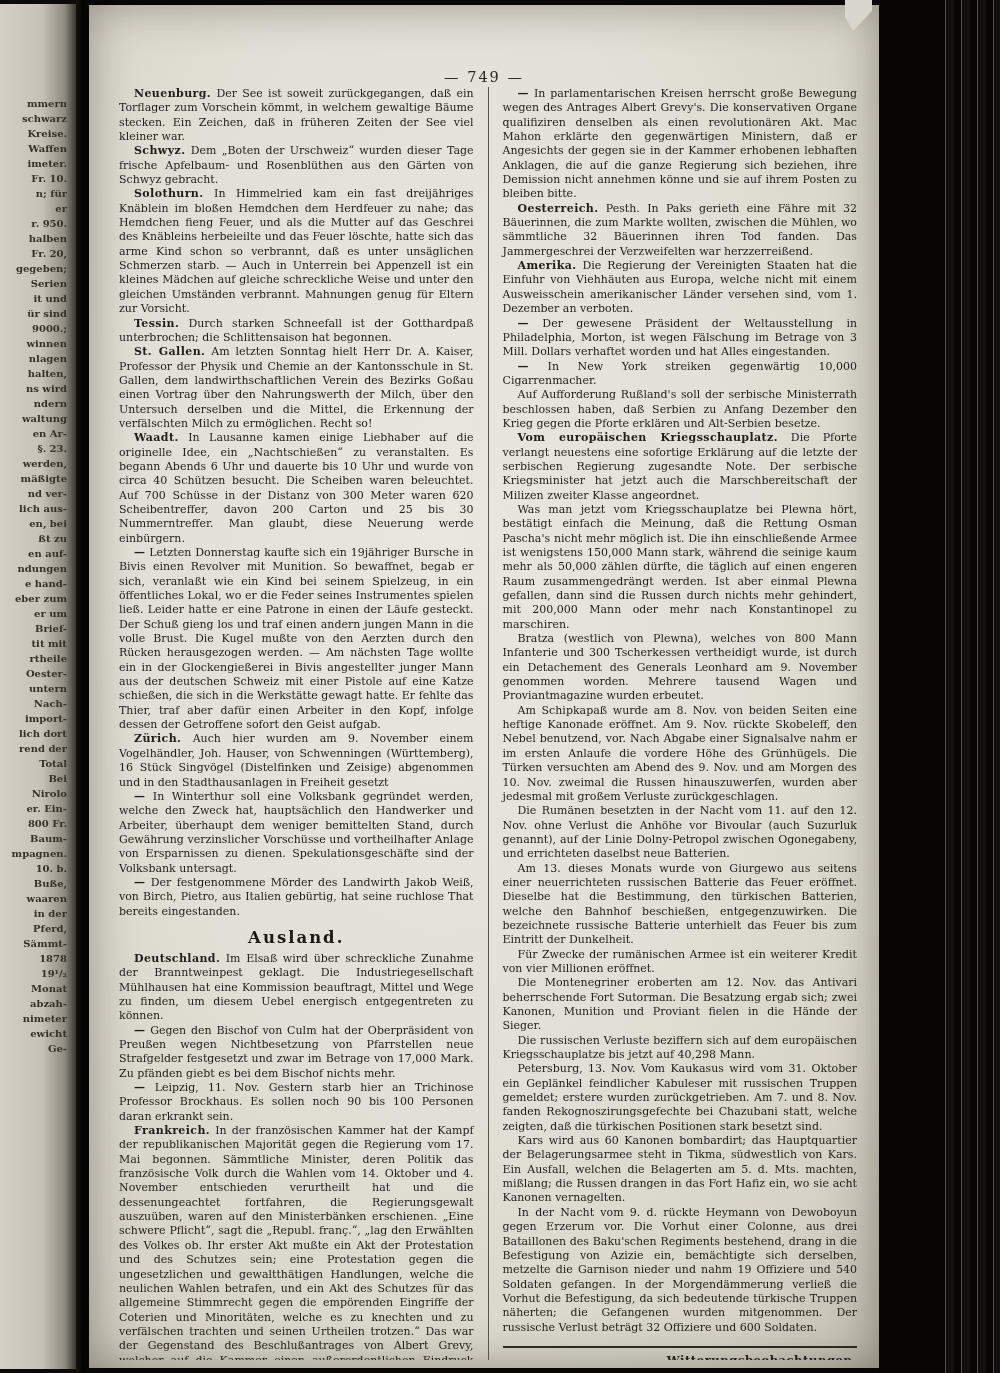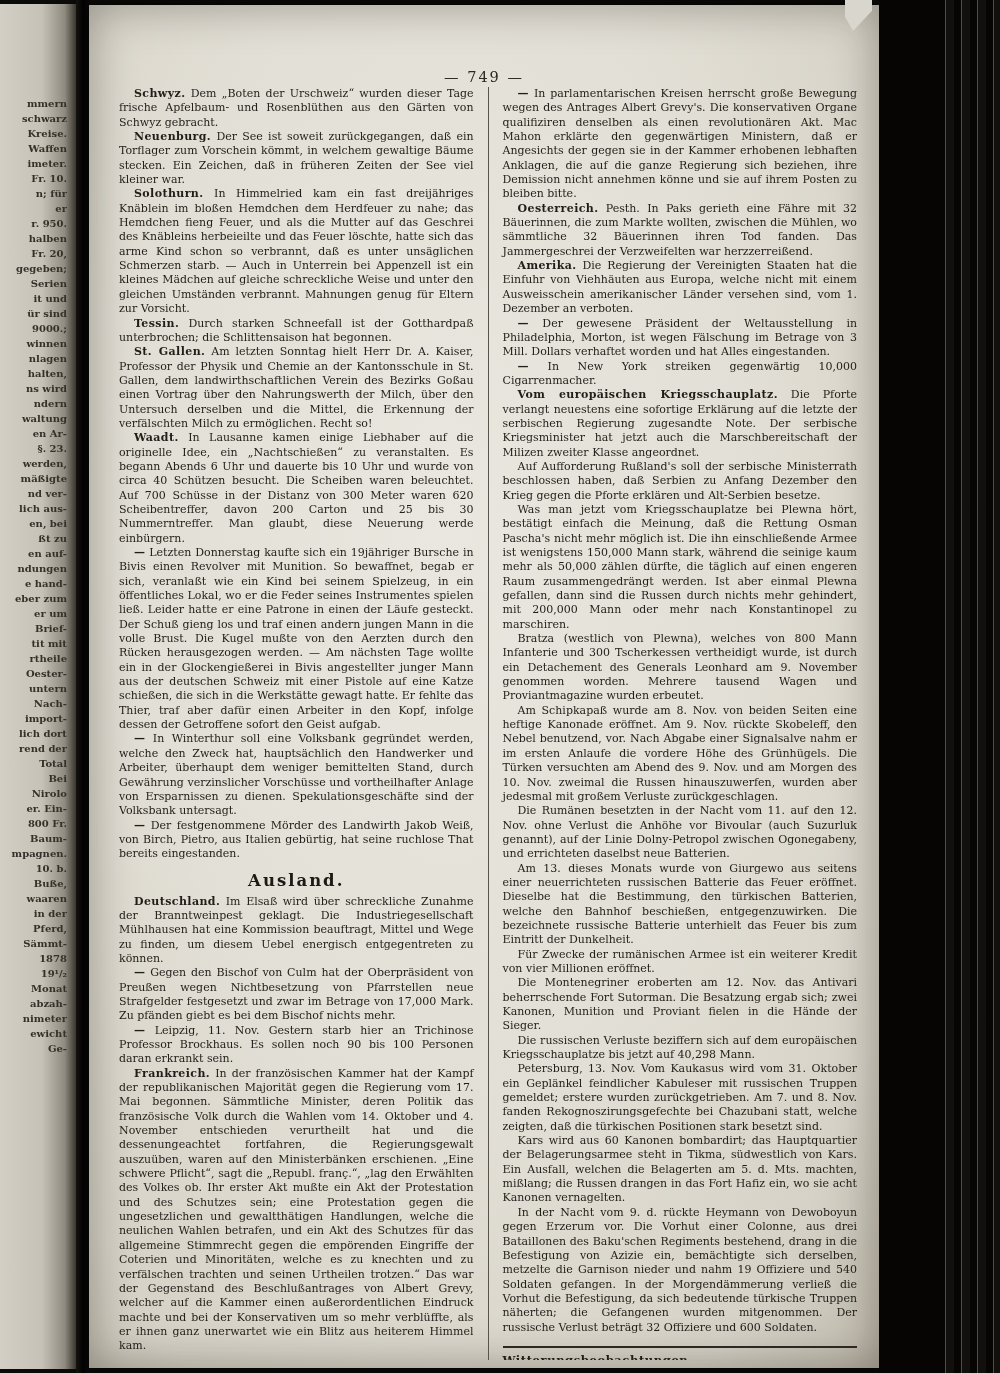--- a/index.html
+++ b/index.html
@@ -43,21 +43,21 @@
     margin:0;text-indent:15px;text-align:justify;
     font-size:11px;line-height:14.35px;
   }
   .lead{font-weight:bold;letter-spacing:0.4px;}
   .section-heading{
     text-align:center;font-weight:bold;font-size:16.5px;
     margin:9px 0 5px;letter-spacing:2px;color:#1d1914;
   }
   .weather{margin-top:11px;border-top:2px solid #2c2822;padding-top:5px;}
   .weather-heading{
-    text-align:left;font-weight:bold;font-size:11.5px;margin:0 0 3px;letter-spacing:0.6px;
+    text-align:right;font-weight:bold;font-size:11.5px;margin:0 0 3px;letter-spacing:0.6px;
   }
   
   .book-edge{position:absolute;right:0;top:0;width:121px;height:1373px;background:#060504;}
   .edge-lines{
     position:absolute;right:0;top:0;width:62px;height:1373px;
     background:repeating-linear-gradient(to right,
       #060504 0 7px, #5e594e 7px 8.5px, #14120e 8.5px 16px);
     opacity:0.85;
   }
   .corner-tab{
@@ -136,46 +136,47 @@
 Ge-</div>
 </div>
 <div class="gutter"></div>
 
 <div class="page">
   <div class="page-header">—  749  —</div>
 
   <div class="columns">
 
     <div class="col col-left">
+      <p class="article"><b class="lead">Neuenburg.</b> <span>Der See ist soweit zurückgegangen, daß ein Torflager zum Vorschein kömmt, in welchem gewaltige Bäume stecken. Ein Zeichen, daß in früheren Zeiten der See viel kleiner war.</span></p>
       <p class="article"><b class="lead">Schwyz.</b> <span>Dem „Boten der Urschweiz“ wurden dieser Tage frische Apfelbaum- und Rosenblüthen aus den Gärten von Schwyz gebracht.</span></p>
-      <p class="article"><b class="lead">Neuenburg.</b> <span>Der See ist soweit zurückgegangen, daß ein Torflager zum Vorschein kömmt, in welchem gewaltige Bäume stecken. Ein Zeichen, daß in früheren Zeiten der See viel kleiner war.</span></p>
       <p class="article"><b class="lead">Solothurn.</b> <span>In Himmelried kam ein fast dreijähriges Knäblein im bloßen Hemdchen dem Herdfeuer zu nahe; das Hemdchen fieng Feuer, und als die Mutter auf das Geschrei des Knäbleins herbeieilte und das Feuer löschte, hatte sich das arme Kind schon so verbrannt, daß es unter unsäglichen Schmerzen starb. — Auch in Unterrein bei Appenzell ist ein kleines Mädchen auf gleiche schreckliche Weise und unter den gleichen Umständen verbrannt. Mahnungen genug für Eltern zur Vorsicht.</span></p>
       <p class="article"><b class="lead">Tessin.</b> <span>Durch starken Schneefall ist der Gotthardpaß unterbrochen; die Schlittensaison hat begonnen.</span></p>
       <p class="article"><b class="lead">St. Gallen.</b> <span>Am letzten Sonntag hielt Herr Dr. A. Kaiser, Professor der Physik und Chemie an der Kantonsschule in St. Gallen, dem landwirthschaftlichen Verein des Bezirks Goßau einen Vortrag über den Nahrungswerth der Milch, über den Untersuch derselben und die Mittel, die Erkennung der verfälschten Milch zu ermöglichen. Recht so!</span></p>
       <p class="article"><b class="lead">Waadt.</b> <span>In Lausanne kamen einige Liebhaber auf die originelle Idee, ein „Nachtschießen“ zu veranstalten. Es begann Abends 6 Uhr und dauerte bis 10 Uhr und wurde von circa 40 Schützen besucht. Die Scheiben waren beleuchtet. Auf 700 Schüsse in der Distanz von 300 Meter waren 620 Scheibentreffer, davon 200 Carton und 25 bis 30 Nummerntreffer. Man glaubt, diese Neuerung werde einbürgern.</span></p>
       <p class="article"><b class="lead">—</b> <span>Letzten Donnerstag kaufte sich ein 19jähriger Bursche in Bivis einen Revolver mit Munition. So bewaffnet, begab er sich, veranlaßt wie ein Kind bei seinem Spielzeug, in ein öffentliches Lokal, wo er die Feder seines Instrumentes spielen ließ. Leider hatte er eine Patrone in einen der Läufe gesteckt. Der Schuß gieng los und traf einen andern jungen Mann in die volle Brust. Die Kugel mußte von den Aerzten durch den Rücken herausgezogen werden. — Am nächsten Tage wollte ein in der Glockengießerei in Bivis angestellter junger Mann aus der deutschen Schweiz mit einer Pistole auf eine Katze schießen, die sich in die Werkstätte gewagt hatte. Er fehlte das Thier, traf aber dafür einen Arbeiter in den Kopf, infolge dessen der Getroffene sofort den Geist aufgab.</span></p>
+      <p class="article"><b class="lead">Zürich.</b> <span>Auch hier wurden am 9. November einem Vogelhändler, Joh. Hauser, von Schwenningen (Württemberg), 16 Stück Singvögel (Distelfinken und Zeisige) abgenommen und in den Stadthausanlagen in Freiheit gesetzt</span></p>
       <p class="article"><b class="lead">—</b> <span>In Winterthur soll eine Volksbank gegründet werden, welche den Zweck hat, hauptsächlich den Handwerker und Arbeiter, überhaupt dem weniger bemittelten Stand, durch Gewährung verzinslicher Vorschüsse und vortheilhafter Anlage von Ersparnissen zu dienen. Spekulationsgeschäfte sind der Volksbank untersagt.</span></p>
       <p class="article"><b class="lead">—</b> <span>Der festgenommene Mörder des Landwirth Jakob Weiß, von Birch, Pietro, aus Italien gebürtig, hat seine ruchlose That bereits eingestanden.</span></p>
 
       <h2 class="section-heading">Ausland.</h2>
 
       <p class="article"><b class="lead">Deutschland.</b> <span>Im Elsaß wird über schreckliche Zunahme der Branntweinpest geklagt. Die Industriegesellschaft Mühlhausen hat eine Kommission beauftragt, Mittel und Wege zu finden, um diesem Uebel energisch entgegentreten zu können.</span></p>
       <p class="article"><b class="lead">—</b> <span>Gegen den Bischof von Culm hat der Oberpräsident von Preußen wegen Nichtbesetzung von Pfarrstellen neue Strafgelder festgesetzt und zwar im Betrage von 17,000 Mark. Zu pfänden giebt es bei dem Bischof nichts mehr.</span></p>
       <p class="article"><b class="lead">—</b> <span>Leipzig, 11. Nov. Gestern starb hier an Trichinose Professor Brockhaus. Es sollen noch 90 bis 100 Personen daran erkrankt sein.</span></p>
       <p class="article"><b class="lead">Frankreich.</b> <span>In der französischen Kammer hat der Kampf der republikanischen Majorität gegen die Regierung vom 17. Mai begonnen. Sämmtliche Minister, deren Politik das französische Volk durch die Wahlen vom 14. Oktober und 4. November entschieden verurtheilt hat und die dessenungeachtet fortfahren, die Regierungsgewalt auszuüben, waren auf den Ministerbänken erschienen. „Eine schwere Pflicht“, sagt die „Republ. franç.“, „lag den Erwählten des Volkes ob. Ihr erster Akt mußte ein Akt der Protestation und des Schutzes sein; eine Protestation gegen die ungesetzlichen und gewaltthätigen Handlungen, welche die neulichen Wahlen betrafen, und ein Akt des Schutzes für das allgemeine Stimmrecht gegen die empörenden Eingriffe der Coterien und Minoritäten, welche es zu knechten und zu verfälschen trachten und seinen Urtheilen trotzen.“ Das war der Gegenstand des Beschlußantrages von Albert Grevy, welcher auf die Kammer einen außerordentlichen Eindruck machte und bei der Konservativen um so mehr verblüffte, als er ihnen ganz unerwartet wie ein Blitz aus heiterem Himmel kam.</span></p>
     </div>
 
     <div class="col col-right">
       <p class="article"><b class="lead">—</b> <span>In parlamentarischen Kreisen herrscht große Bewegung wegen des Antrages Albert Grevy's. Die konservativen Organe qualifiziren denselben als einen revolutionären Akt. Mac Mahon erklärte den gegenwärtigen Ministern, daß er Angesichts der gegen sie in der Kammer erhobenen lebhaften Anklagen, die auf die ganze Regierung sich beziehen, ihre Demission nicht annehmen könne und sie auf ihrem Posten zu bleiben bitte.</span></p>
       <p class="article"><b class="lead">Oesterreich.</b> <span>Pesth. In Paks gerieth eine Fähre mit 32 Bäuerinnen, die zum Markte wollten, zwischen die Mühlen, wo sämmtliche 32 Bäuerinnen ihren Tod fanden. Das Jammergeschrei der Verzweifelten war herzzerreißend.</span></p>
       <p class="article"><b class="lead">Amerika.</b> <span>Die Regierung der Vereinigten Staaten hat die Einfuhr von Viehhäuten aus Europa, welche nicht mit einem Ausweisschein amerikanischer Länder versehen sind, vom 1. Dezember an verboten.</span></p>
       <p class="article"><b class="lead">—</b> <span>Der gewesene Präsident der Weltausstellung in Philadelphia, Morton, ist wegen Fälschung im Betrage von 3 Mill. Dollars verhaftet worden und hat Alles eingestanden.</span></p>
       <p class="article"><b class="lead">—</b> <span>In New York streiken gegenwärtig 10,000 Cigarrenmacher.</span></p>
+      <p class="article"><b class="lead"></b> <span>Auf Aufforderung Rußland's soll der serbische Ministerrath beschlossen haben, daß Serbien zu Anfang Dezember den Krieg gegen die Pforte erklären und Alt-Serbien besetze.</span></p>
       <p class="article"><b class="lead">Vom europäischen Kriegsschauplatz.</b> <span>Die Pforte verlangt neuestens eine sofortige Erklärung auf die letzte der serbischen Regierung zugesandte Note. Der serbische Kriegsminister hat jetzt auch die Marschbereitschaft der Milizen zweiter Klasse angeordnet.</span></p>
-      <p class="article"><b class="lead"></b> <span>Auf Aufforderung Rußland's soll der serbische Ministerrath beschlossen haben, daß Serbien zu Anfang Dezember den Krieg gegen die Pforte erklären und Alt-Serbien besetze.</span></p>
       <p class="article"><b class="lead"></b> <span>Was man jetzt vom Kriegsschauplatze bei Plewna hört, bestätigt einfach die Meinung, daß die Rettung Osman Pascha's nicht mehr möglich ist. Die ihn einschließende Armee ist wenigstens 150,000 Mann stark, während die seinige kaum mehr als 50,000 zählen dürfte, die täglich auf einen engeren Raum zusammengedrängt werden. Ist aber einmal Plewna gefallen, dann sind die Russen durch nichts mehr gehindert, mit 200,000 Mann oder mehr nach Konstantinopel zu marschiren.</span></p>
       <p class="article"><b class="lead"></b> <span>Bratza (westlich von Plewna), welches von 800 Mann Infanterie und 300 Tscherkessen vertheidigt wurde, ist durch ein Detachement des Generals Leonhard am 9. November genommen worden. Mehrere tausend Wagen und Proviantmagazine wurden erbeutet.</span></p>
       <p class="article"><b class="lead"></b> <span>Am Schipkapaß wurde am 8. Nov. von beiden Seiten eine heftige Kanonade eröffnet. Am 9. Nov. rückte Skobeleff, den Nebel benutzend, vor. Nach Abgabe einer Signalsalve nahm er im ersten Anlaufe die vordere Höhe des Grünhügels. Die Türken versuchten am Abend des 9. Nov. und am Morgen des 10. Nov. zweimal die Russen hinauszuwerfen, wurden aber jedesmal mit großem Verluste zurückgeschlagen.</span></p>
       <p class="article"><b class="lead"></b> <span>Die Rumänen besetzten in der Nacht vom 11. auf den 12. Nov. ohne Verlust die Anhöhe vor Bivoular (auch Suzurluk genannt), auf der Linie Dolny-Petropol zwischen Ogonegabeny, und errichteten daselbst neue Batterien.</span></p>
       <p class="article"><b class="lead"></b> <span>Am 13. dieses Monats wurde von Giurgewo aus seitens einer neuerrichteten russischen Batterie das Feuer eröffnet. Dieselbe hat die Bestimmung, den türkischen Batterien, welche den Bahnhof beschießen, entgegenzuwirken. Die bezeichnete russische Batterie unterhielt das Feuer bis zum Eintritt der Dunkelheit.</span></p>
       <p class="article"><b class="lead"></b> <span>Für Zwecke der rumänischen Armee ist ein weiterer Kredit von vier Millionen eröffnet.</span></p>
       <p class="article"><b class="lead"></b> <span>Die Montenegriner eroberten am 12. Nov. das Antivari beherrschende Fort Sutorman. Die Besatzung ergab sich; zwei Kanonen, Munition und Proviant fielen in die Hände der Sieger.</span></p>
       <p class="article"><b class="lead"></b> <span>Die russischen Verluste beziffern sich auf dem europäischen Kriegsschauplatze bis jetzt auf 40,298 Mann.</span></p>
       <p class="article"><b class="lead"></b> <span>Petersburg, 13. Nov. Vom Kaukasus wird vom 31. Oktober ein Geplänkel feindlicher Kabuleser mit russischen Truppen gemeldet; erstere wurden zurückgetrieben. Am 7. und 8. Nov. fanden Rekognoszirungsgefechte bei Chazubani statt, welche zeigten, daß die türkischen Positionen stark besetzt sind.</span></p>
       <p class="article"><b class="lead"></b> <span>Kars wird aus 60 Kanonen bombardirt; das Hauptquartier der Belagerungsarmee steht in Tikma, südwestlich von Kars. Ein Ausfall, welchen die Belagerten am 5. d. Mts. machten, mißlang; die Russen drangen in das Fort Hafiz ein, wo sie acht Kanonen vernagelten.</span></p>

